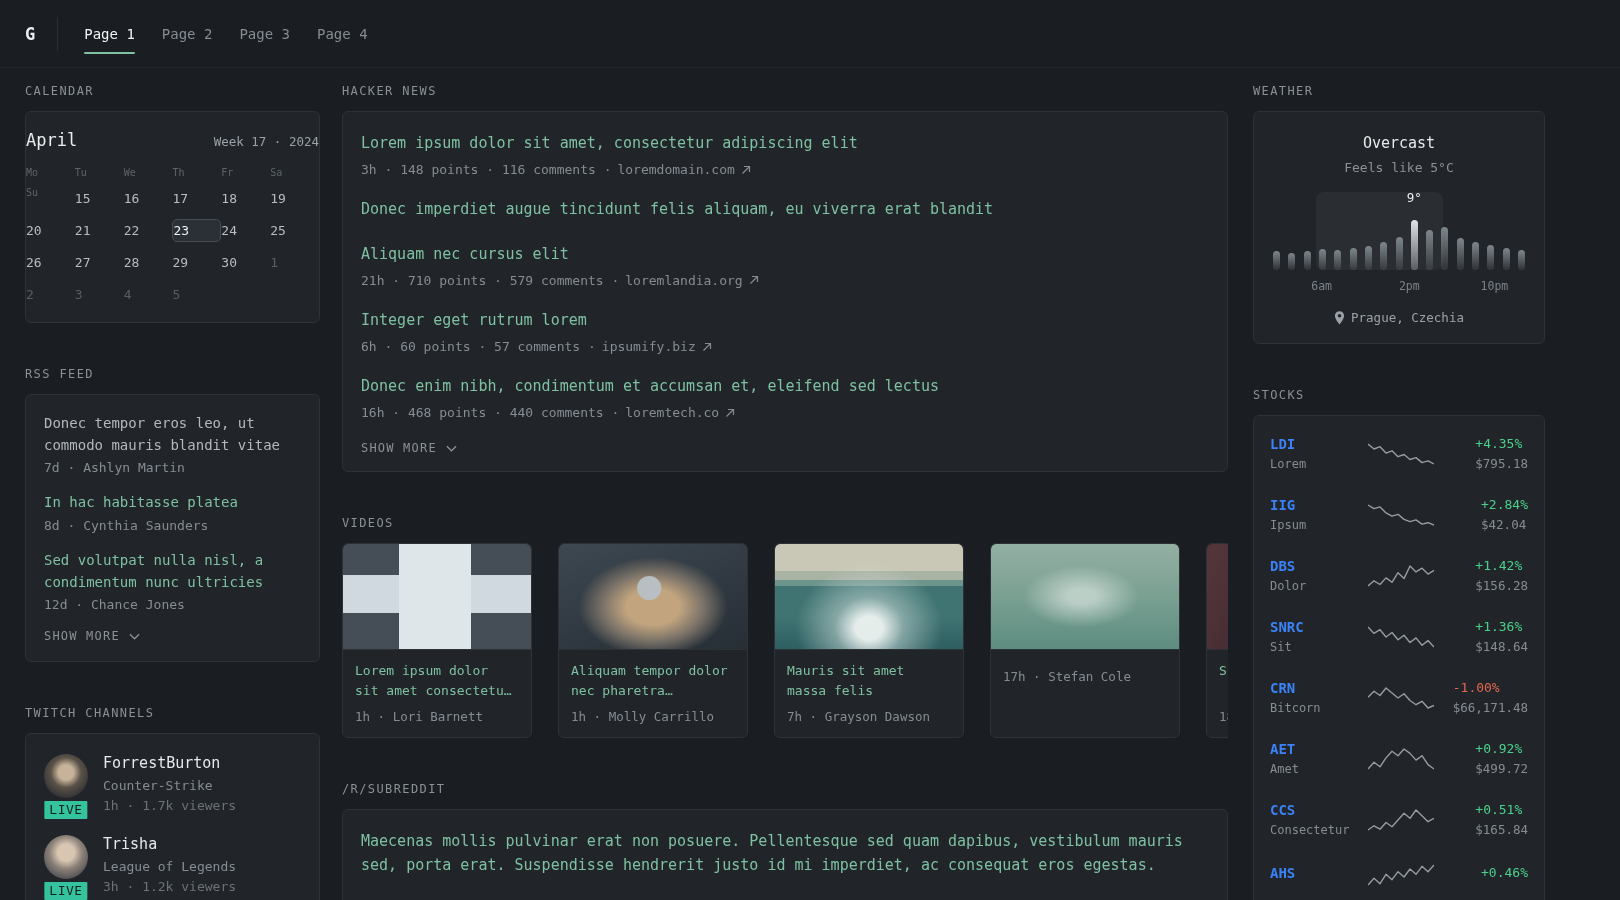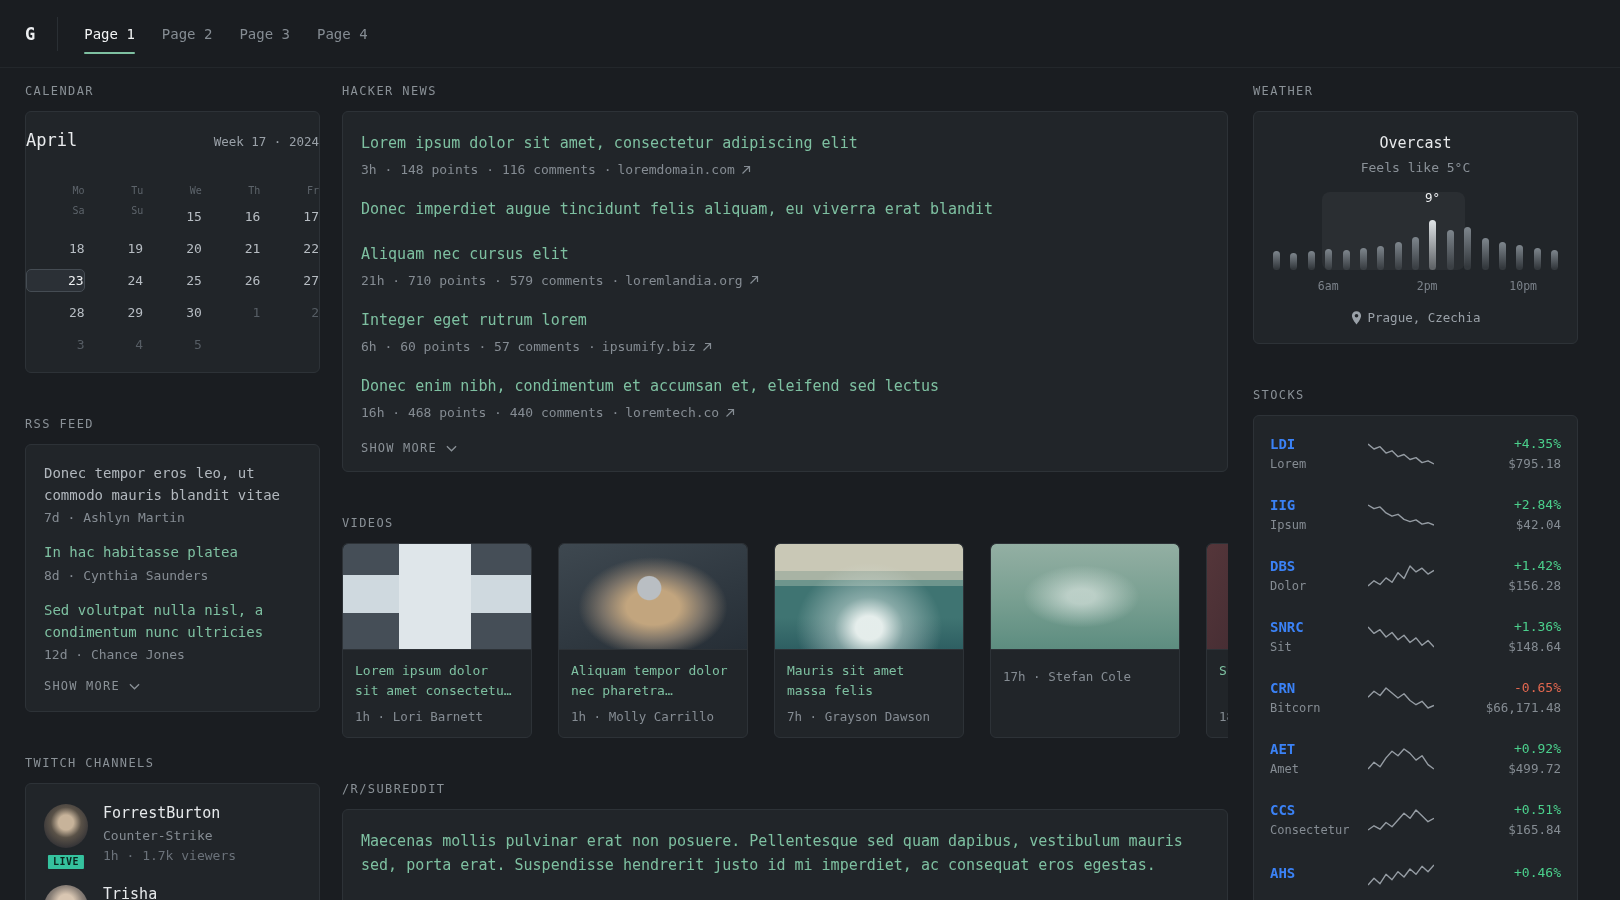--- a/index.html
+++ b/index.html
@@ -13,30 +13,30 @@
   .topbar{height:68px;display:flex;align-items:center;padding:0 25px;border-bottom:1px solid #23272b}
   .logo{font-size:17px;font-weight:700;color:#eceef0;padding-right:22px;margin-right:26px;border-right:1px solid #2a2f34;height:34px;display:flex;align-items:center}
   .tabs{display:flex;height:100%}
   .tab{height:100%;display:flex;align-items:center;margin-right:27px;font-size:14px;color:var(--muted);position:relative;cursor:pointer}
   .tab.active{color:#f2f4f5}
   .tab.active::after{content:"";position:absolute;left:0;right:0;bottom:13px;height:2px;border-radius:1px;background:var(--accent)}
   .page{display:flex;padding:16px 0 0 25px;height:832px;overflow:hidden}
   .col{flex:none}
   .col-left{width:295px;margin-right:22px}
   .col-mid{width:886px;margin-right:25px}
-  .col-right{width:325px}
+  .col-right{width:292px}
   .widget{margin-bottom:44px}
   .wtitle{font-size:12px;font-weight:400;letter-spacing:1.4px;color:#8a9197;margin-bottom:13px}
   .card{background:var(--card);border:1px solid var(--border);border-radius:6px}
   
   .cal-card{padding:18px 0 16px}
   .cal-head{display:flex;justify-content:space-between;align-items:baseline}
   .cal-month{font-size:17px;color:#eaecee}
   .cal-week{font-size:12.5px;color:#9aa1a8}
-  .cal-grid{display:grid;grid-template-columns:repeat(5,1fr);row-gap:9px;text-align:right;margin-top:35px}
+  .cal-grid{display:grid;grid-template-columns:repeat(6,1fr);row-gap:9px;text-align:left;margin-top:17px}
   .cal-dh{font-size:10px;color:#5d646b}
   .cal-day{font-size:13px;color:#b7bdc3;height:23px;line-height:23px;border-radius:5px}
   .cal-day.sel{background:#2b3036;border:1px solid #454c53;color:#eef0f2;line-height:21px}
   .cal-day.dim{color:#565d64}
   
   .rss-card{padding:18px}
   .feed-item{margin-bottom:17px;}
   .feed-title{font-size:14px;line-height:1.55;color:var(--accent);cursor:pointer}
   .feed-item.read .feed-title{color:#b2b8be}
   .feed-meta{font-size:13px;color:var(--muted);margin-top:4px}
@@ -44,21 +44,21 @@
   .chev-svg{color:#8a9197}
   
   .tw-card{padding:20px 18px}
   .chan{display:flex;gap:15px;margin-bottom:22px;cursor:pointer}
   .chan:last-child{margin-bottom:0}
   .av-wrap{position:relative;flex:0 0 44px;width:44px}
   .avatar{width:44px;height:44px;border-radius:50%}
   .av1{background:radial-gradient(circle at 50% 42%,#c7b39a 0 22%,#5a5248 45%,#2e2e33 80%)}
   .av2{background:radial-gradient(circle at 50% 40%,#d9c6b2 0 24%,#8b8178 48%,#4a4a50 82%)}
   .av3{background:radial-gradient(circle at 50% 45%,#e5d4bd 0 25%,#b0a797 52%,#7d7a74 85%)}
-  .live{position:absolute;left:50%;bottom:-9px;transform:translateX(-50%);background:#35c29e;color:#0c241d;font-size:10px;font-weight:700;letter-spacing:.5px;padding:1px 5px 2px;border-radius:4px;border:3px solid var(--card)}
+  .live{position:absolute;left:50%;bottom:-9px;transform:translateX(-50%);background:#35c29e;color:#0c241d;font-size:13px;font-weight:400;letter-spacing:.5px;padding:1px 5px 2px;border-radius:4px;border:3px solid var(--card)}
   .c-name{font-size:15px;color:#e6e9eb}
   .c-game{font-size:13px;color:var(--muted);margin-top:6px}
   .c-meta{font-size:13px;color:var(--faint);margin-top:5px}
   
   .hn-card{padding:20px 18px 16px}
   .hn-item{margin-bottom:21px}
   .hn-title{font-size:15px;color:var(--accent);cursor:pointer;line-height:1.55}
   .hn-meta{display:flex;align-items:center;gap:6px;font-size:13px;color:var(--muted);margin-top:7px}
   .hn-domain{color:var(--muted);cursor:pointer}
   .ext{color:var(--muted)}
@@ -88,21 +88,21 @@
   .w-time{position:absolute;transform:translateX(-50%);font-size:11.5px;color:#7b828a}
   .t1{left:20%}.t2{left:54%}.t3{left:87%}
   .w-loc{margin-top:16px;display:flex;justify-content:center;align-items:center;gap:6px;font-size:12.5px;color:#9aa1a8}
   
   .stocks-card{padding:7px 16px}
   .stock{display:flex;align-items:center;padding:13px 0;cursor:pointer}
   .s-id{width:98px;flex:none}
   .s-tick{font-size:14px;font-weight:700;color:#3b82f6}
   .s-name{font-size:12px;color:var(--muted);margin-top:5px}
   .s-spark{width:66px;height:24px;color:#959ca3;flex:none}
-  .s-right{margin-left:auto;text-align:right}
+  .s-right{margin-left:auto;}
   .s-change{font-size:13px;color:var(--green)}
   .stock.down .s-change{color:var(--red)}
   .s-price{font-size:12.5px;color:var(--muted);margin-top:5px}
 </style>
 </head>
 <body>
 
 <header class="topbar">
   <div class="logo">G</div>
   <nav class="tabs">
@@ -427,21 +427,21 @@
         </div>
         <div class="stock down">
           <div class="s-id">
             <div class="s-tick">CRN</div>
             <div class="s-name">Bitcorn</div>
           </div>
           <svg class="s-spark" viewBox="0 0 66 24">
               <polyline points="0.0,11.2 6.0,5.3 12.0,9.5 18.0,2.0 24.0,7.0 30.0,12.0 36.0,7.8 42.0,14.5 48.0,18.7 54.0,15.3 60.0,22.0 66.0,19.5" fill="none" stroke="currentColor" stroke-width="1.4" stroke-linejoin="round"></polyline>
             </svg>
           <div class="s-right">
-            <div class="s-change">-0.65%</div>
+            <div class="s-change">-1.00%</div>
             <div class="s-price">$66,171.48</div>
           </div>
         </div>
         <div class="stock">
           <div class="s-id">
             <div class="s-tick">AET</div>
             <div class="s-name">Amet</div>
           </div>
           <svg class="s-spark" viewBox="0 0 66 24">
               <polyline points="0.0,22.0 6.0,15.3 12.0,19.8 18.0,10.9 24.0,4.2 30.0,8.7 36.0,2.0 42.0,6.4 48.0,13.1 54.0,8.7 60.0,17.6 66.0,22.0" fill="none" stroke="currentColor" stroke-width="1.4" stroke-linejoin="round"></polyline>

